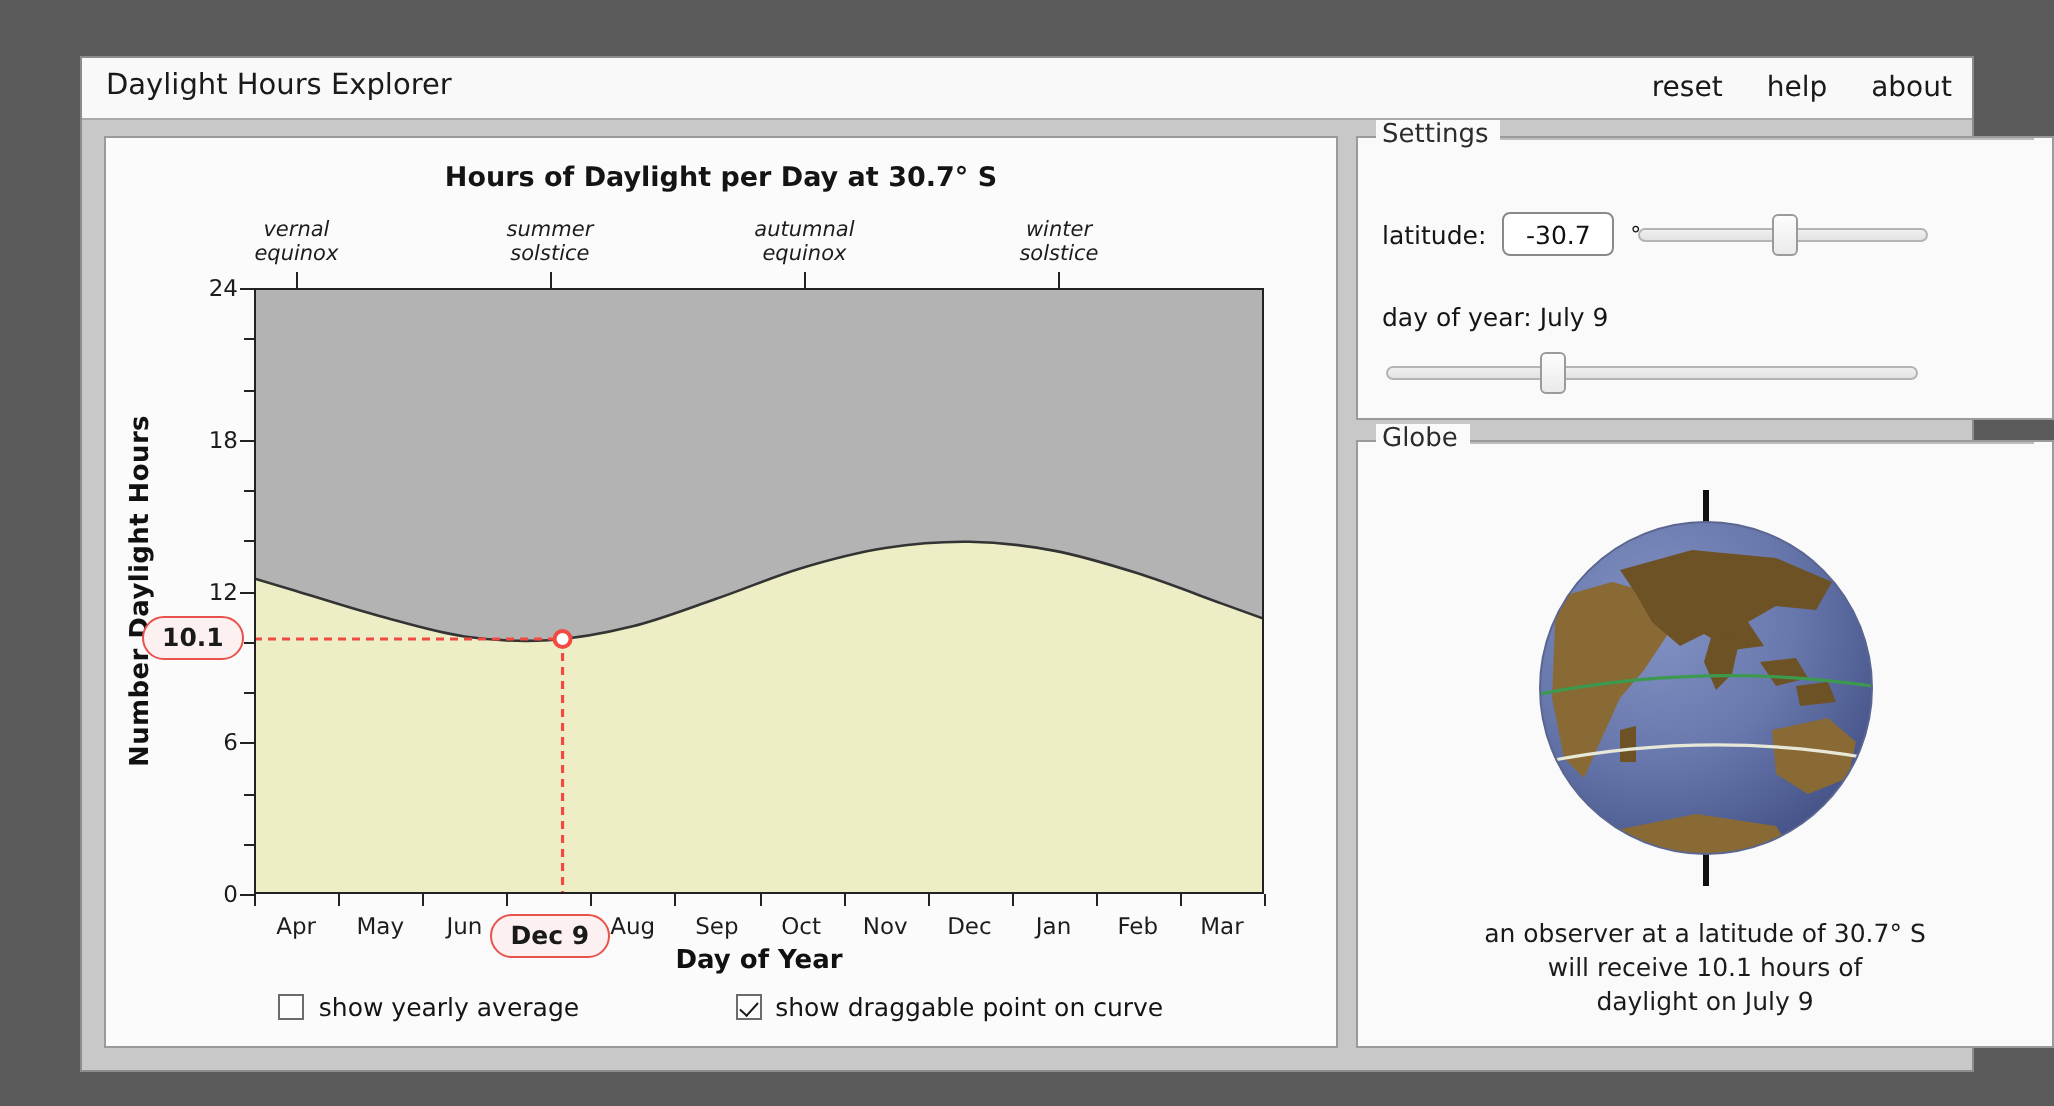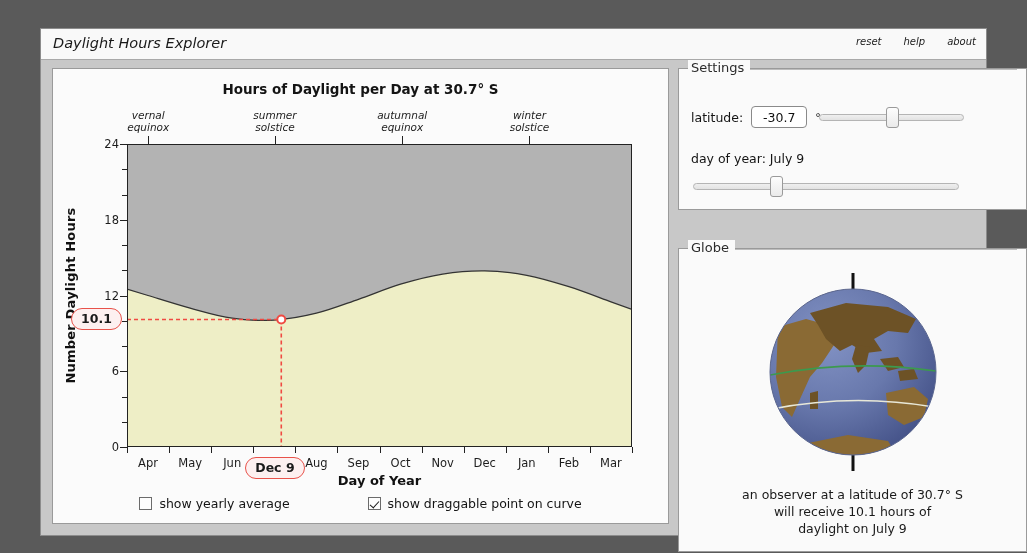--- a/index.html
+++ b/index.html
@@ -23,38 +23,37 @@
     box-sizing: border-box;
   }
 
   
   #titlebar {
     position: relative;
     height: 31px;
     background: #f9f9f9;
     border-bottom: 1px solid #a9a9a9;
     box-sizing: border-box;
-    font-style: italic;
   }
   #app-title {
     position: absolute;
     left: 12px;
     top: 6px;
     font-size: 14.5px;
     color: #1a1a1a;
   }
   #titlebar-menu {
     position: absolute;
     right: 10px;
     top: 7px;
     display: flex;
     gap: 22px;
   }
   .menu-link {
-    font-size: 10px;
+    font-size: 14px;
     color: #1a1a1a;
     cursor: pointer;
   }
 
   
   #content {
     position: absolute;
     left: 0; top: 31px; right: 0; bottom: 0;
     background: #c8c8c8;
   }
@@ -248,21 +247,21 @@
   }
   .group-box {
     position: absolute;
     left: 0;
     width: 349px;
     background: #fafafa;
     border: 1px solid #9a9a9a;
     box-sizing: border-box;
   }
   #settings-box { top: 0; height: 142px; }
-  #globe-box { top: 152px; height: 304px; margin-top: 28px; }
+  #globe-box { top: 152px; height: 304px; }
 
   .group-title {
     position: absolute;
     left: 9px;
     top: -9px;
     background: #fafafa;
     padding: 0 6px 0 3px;
     font-size: 13px;
     color: #2b2b2b;
   }

